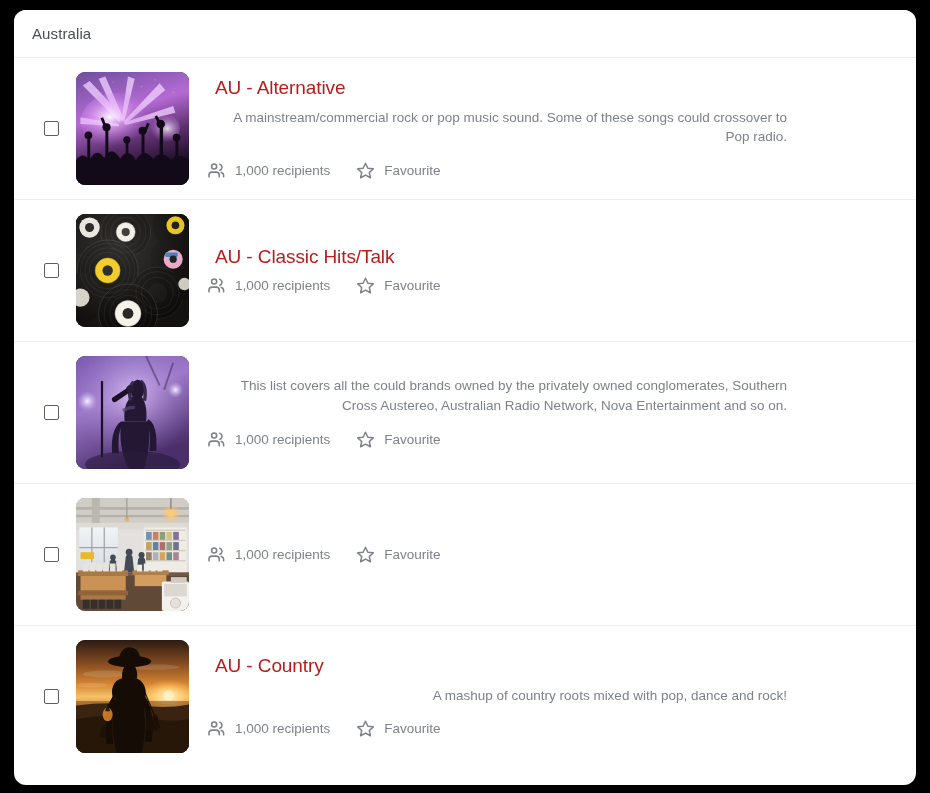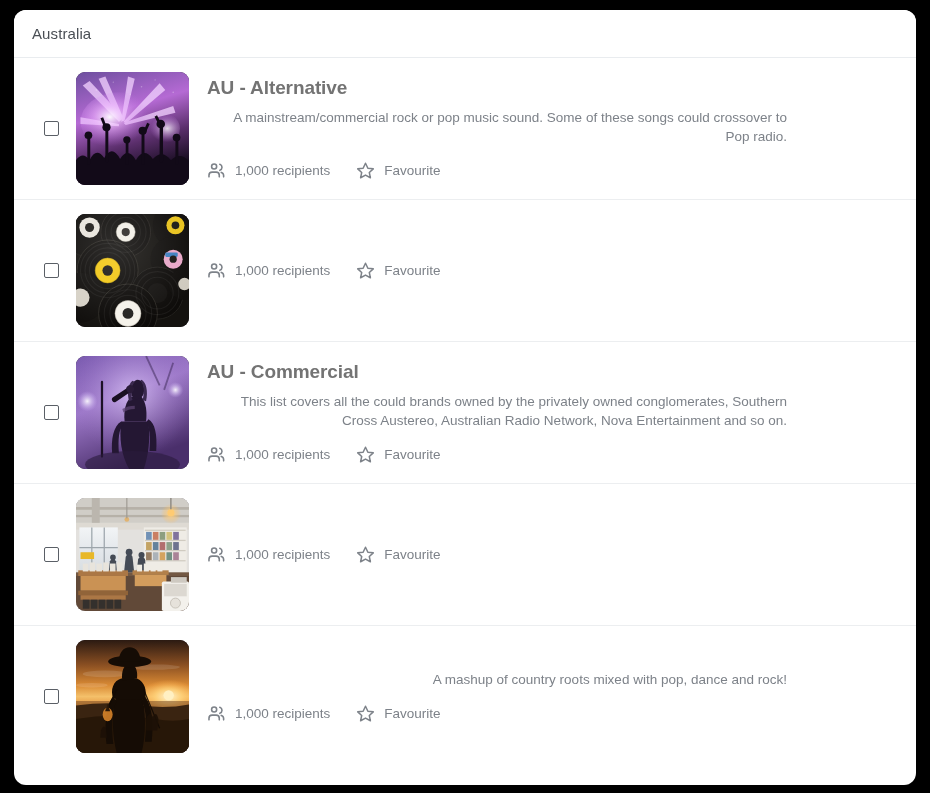--- a/index.html
+++ b/index.html
@@ -104,23 +104,23 @@
   .thumb svg { display: block; width: 100%; height: 100%; }
 
   .row-body {
     flex: 1 1 auto;
     min-width: 0;
     padding-right: 10px;
   }
 
   .row-title {
     font-size: 19px;
-    font-weight: 700;
-    color: #737373;
-    margin: 0 0 8px 0;
+    font-weight: 400;
+    color: #b91c1c;
+    margin: 0 0 8px 8px;
     letter-spacing: -0.1px;
     line-height: 1.2;
   }
 
   .row-desc {
     font-size: 13.5px;
     color: #7d8289;
     line-height: 1.45;
     margin: 0 0 14px 0;
     max-width: 580px;
@@ -316,20 +316,21 @@
                   <circle cx="44" cy="16" r="18"></circle>
           <circle cx="72" cy="70" r="14"></circle>
                   <circle cx="72" cy="70" r="19"></circle>
         </g>
         <rect width="100" height="100" fill="url(#vinyl-records-stack-sheen-1)"></rect>
       </svg>
             </span>
     </div>
 
     <div class="row-body">
+      <div class="row-title">AU - Classic Hits/Talk</div>
 
       <div class="row-meta">
 
         <span class="meta-item">
           <span class="icon">
             <svg width="19" height="19" viewBox="0 0 24 24" fill="none" stroke="#7d8289" stroke-width="2" stroke-linecap="round" stroke-linejoin="round">
               <path d="M15.5 20v-2a4 4 0 0 0-4-4h-5a4 4 0 0 0-4 4v2"></path>
               <circle cx="9" cy="7" r="3.2"></circle>
               <path d="M21 20v-1.8a4 4 0 0 0-3-3.8"></path>
               <path d="M16.2 4.2a4 4 0 0 1 0 7.6"></path>
@@ -401,21 +402,20 @@
             <circle cx="49" cy="31.3" r="3.4" fill="#2a1b38"></circle>
           </g>
         </g>
         <path d="M41 47 C44 45 48 44 52 44 L52 47 C48 47 45 48 42 50 Z" fill="#5b4370" opacity="0.75"></path>
         <ellipse cx="50" cy="96" rx="42" ry="12" fill="#2a1a3c" opacity="0.6"></ellipse>
       </svg>
             </span>
     </div>
 
     <div class="row-body">
-      <div class="row-title">AU - Commercial</div>
       <div class="row-desc">This list covers all the could brands owned by the privately owned conglomerates, Southern Cross Austereo, Australian Radio Network, Nova Entertainment and so on.</div>
 
       <div class="row-meta">
 
         <span class="meta-item">
           <span class="icon">
             <svg width="19" height="19" viewBox="0 0 24 24" fill="none" stroke="#7d8289" stroke-width="2" stroke-linecap="round" stroke-linejoin="round">
               <path d="M15.5 20v-2a4 4 0 0 0-4-4h-5a4 4 0 0 0-4 4v2"></path>
               <circle cx="9" cy="7" r="3.2"></circle>
               <path d="M21 20v-1.8a4 4 0 0 0-3-3.8"></path>
@@ -642,20 +642,21 @@
         <rect x="27.4" y="57" width="1.6" height="5" fill="#2a1809"></rect>
         <g fill="#1c1006" opacity="0.9">
           <path d="M62 70 q3 -8 6 -2 q3 -6 5 2 l-1 10 -10 0 z"></path>
           <path d="M22 80 q2.4 -6 4.6 -1.6 l0.8 8 -6 0 z"></path>
         </g>
       </svg>
             </span>
     </div>
 
     <div class="row-body">
+      <div class="row-title">AU - Country</div>
       <div class="row-desc">A mashup of country roots mixed with pop, dance and rock!</div>
 
       <div class="row-meta">
 
         <span class="meta-item">
           <span class="icon">
             <svg width="19" height="19" viewBox="0 0 24 24" fill="none" stroke="#7d8289" stroke-width="2" stroke-linecap="round" stroke-linejoin="round">
               <path d="M15.5 20v-2a4 4 0 0 0-4-4h-5a4 4 0 0 0-4 4v2"></path>
               <circle cx="9" cy="7" r="3.2"></circle>
               <path d="M21 20v-1.8a4 4 0 0 0-3-3.8"></path>

